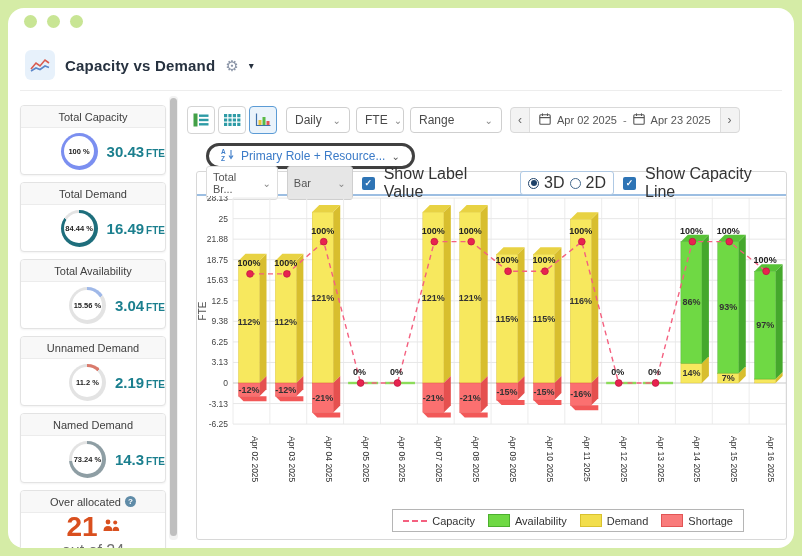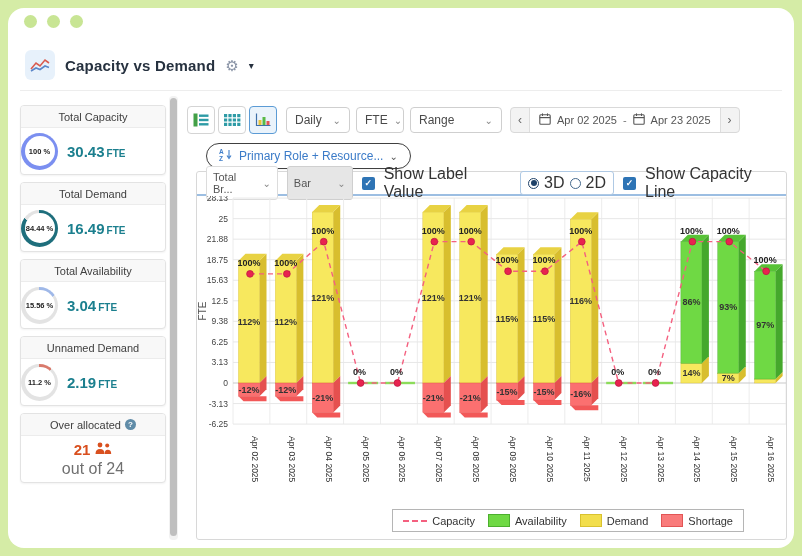--- a/index.html
+++ b/index.html
@@ -12,47 +12,47 @@
   .hdr{position:absolute;left:17px;top:42px;display:flex;align-items:center;gap:10px}
   .hdr-icon{width:30px;height:30px;background:#E7F1FB;border-radius:6px;display:flex;align-items:center;justify-content:center}
   .hdr-title{font-size:15px;font-weight:bold;color:#26313F;letter-spacing:.2px}
   .gear{font-size:15px;color:#8A94A6;cursor:pointer;line-height:1}
   .hdr-caret{font-size:10px;color:#26313F}
   .hdr-div{position:absolute;left:12px;right:12px;top:82px;height:1px;background:#EDEDED}
   
   .sidebar{position:absolute;left:12px;top:97px;width:146px}
   .card{background:#fff;border:1px solid #E3E3E3;border-radius:4px;box-shadow:0 1px 2px rgba(0,0,0,.05);margin-bottom:7px;height:68px;overflow:hidden}
   .card-h{height:21px;background:#F8F8F8;border-bottom:1px solid #ECECEC;display:flex;align-items:center;justify-content:center;gap:4px;font-size:11px;color:#404040}
-  .card-b{height:46px;display:flex;align-items:center;justify-content:flex-start;gap:9px}
+  .card-b{height:46px;display:flex;align-items:center;justify-content:flex-end;gap:9px}
   .ring{width:37px;height:37px;border-radius:50%;position:relative;display:flex;align-items:center;justify-content:center;flex:none}
   .ring::before{content:"";position:absolute;inset:3.5px;background:#fff;border-radius:50%}
   .ring-label{position:relative;font-size:7.5px;font-weight:bold;color:#222;z-index:1}
   .val{color:#1B7F8E;font-weight:bold;font-size:15px;white-space:nowrap}
   .unit{font-size:10px;margin-left:2px}
   .oa-body{height:46px;display:flex;flex-direction:column;align-items:center;justify-content:center}
   .oa-row{display:flex;align-items:center;gap:5px}
-  .oa-num{font-size:15px;font-weight:bold;color:#D94F1E;line-height:1}
+  .oa-num{font-size:28px;font-weight:bold;color:#D94F1E;line-height:1}
   .oa-sub{font-size:16px;color:#707070;margin-top:1px}
   .info-i{width:11px;height:11px;border-radius:50%;background:#608CA8;color:#fff;font-size:8px;display:flex;align-items:center;justify-content:center;font-weight:bold}
   
   .sb-track{position:absolute;left:161px;top:88px;width:9px;height:444px;background:#F2F2F2;border-radius:4px}
   .sb-thumb{position:absolute;left:1px;top:2px;width:7px;height:438px;background:#BFBFBF;border-radius:4px}
   
   .tb1{position:absolute;left:179px;top:98px;display:flex;align-items:center}
   .vbtn{width:26px;height:26px;border:1px solid #D4D4D4;border-radius:4px;background:#fff;display:flex;align-items:center;justify-content:center;margin-right:3px;cursor:pointer}
   .vbtn.active{border:1.5px solid #5B9BD5;background:#EAF3FB}
   .select{height:26px;border:1px solid #CFCFCF;border-radius:4px;background:#fff;display:flex;align-items:center;justify-content:space-between;padding:0 8px;font-size:12px;color:#4A4A4A;cursor:pointer;box-sizing:border-box}
   .caret{color:#888;font-size:10px;margin-left:6px}
   .dategrp{height:26px;margin-left:8px;background:#F3F3F3;border:1px solid #D9D9D9;border-radius:4px;display:flex;align-items:center;box-sizing:border-box;overflow:hidden}
   .navbtn{width:18px;height:100%;display:flex;align-items:center;justify-content:center;color:#666;font-size:12px;cursor:pointer}
   .dateinner{height:100%;background:#fff;border-left:1px solid #DDD;border-right:1px solid #DDD;display:flex;align-items:center;gap:6px;padding:0 9px}
   .datetxt{font-size:11px;color:#555;cursor:pointer}
   .dash{font-size:11px;color:#777}
   
-  .pill{position:absolute;left:198px;top:135px;height:26px;border:1px solid #404040;border-radius:14px;background:#fff;display:flex;align-items:center;gap:6px;padding:0 12px;box-sizing:border-box;cursor:pointer;box-shadow:0 1px 2px rgba(0,0,0,.04)}
+  .pill{position:absolute;left:198px;top:135px;height:26px;border:3px solid #404040;border-radius:14px;background:#fff;display:flex;align-items:center;gap:6px;padding:0 12px;box-sizing:border-box;cursor:pointer;box-shadow:0 1px 2px rgba(0,0,0,.04)}
   .pill-label{font-size:12px;color:#3B7BC8}
   .pill-caret{font-size:10px;color:#555}
   
   .panel{position:absolute;left:188px;top:163px;width:591px;height:369px;border:1px solid #D8D8D8;border-radius:3px;background:#fff;box-sizing:border-box}
   .frow{height:24px;display:flex;align-items:center;gap:9px;padding:0 0 0 9px;border-bottom:2px solid #9CBEE2;box-sizing:border-box}
   .fsel{height:19px;border:1px solid #DCDCDC;border-radius:3px;background:#fff;display:flex;align-items:center;justify-content:space-between;padding:16px 6px;font-size:11px;color:#555;width:72px;box-sizing:border-box;cursor:pointer}
   .fsel.gray{background:#E6E6E6;border-color:#CFCFCF;width:66px}
   .cb{width:13px;height:13px;background:#2E74B5;border-radius:2px;color:#fff;font-size:9px;display:flex;align-items:center;justify-content:center;font-weight:bold;cursor:pointer;flex:none}
   .flab{font-size:16px;color:#333}
   .radbox{border:1px solid #AFC9E4;border-radius:3px;display:flex;align-items:center;gap:5px;padding:2px 7px}
@@ -128,20 +128,29 @@
           <div class="val"><span>3.04</span><span class="unit">FTE</span></div>
         </div>
       </div>
       <div class="card">
         <div class="card-h">Unnamed Demand</div>
         <div class="card-b">
           <div class="ring" style="background: conic-gradient(rgb(217, 122, 108) 11.2%, rgb(227, 227, 227) 0deg);">
             <span class="ring-label">11.2 %</span>
           </div>
           <div class="val"><span>2.19</span><span class="unit">FTE</span></div>
+        </div>
+      </div>
+      <div class="card">
+        <div class="card-h">Named Demand</div>
+        <div class="card-b">
+          <div class="ring" style="background: conic-gradient(rgb(142, 158, 164) 73.24%, rgb(227, 227, 227) 0deg);">
+            <span class="ring-label">73.24 %</span>
+          </div>
+          <div class="val"><span>14.3</span><span class="unit">FTE</span></div>
         </div>
       </div>
       <div class="card">
         <div class="card-h">
           <span>Over allocated</span>
           <span class="info-i">?</span>
         </div>
         <div class="oa-body">
           <div class="oa-row">
             <span class="oa-num">21</span>

